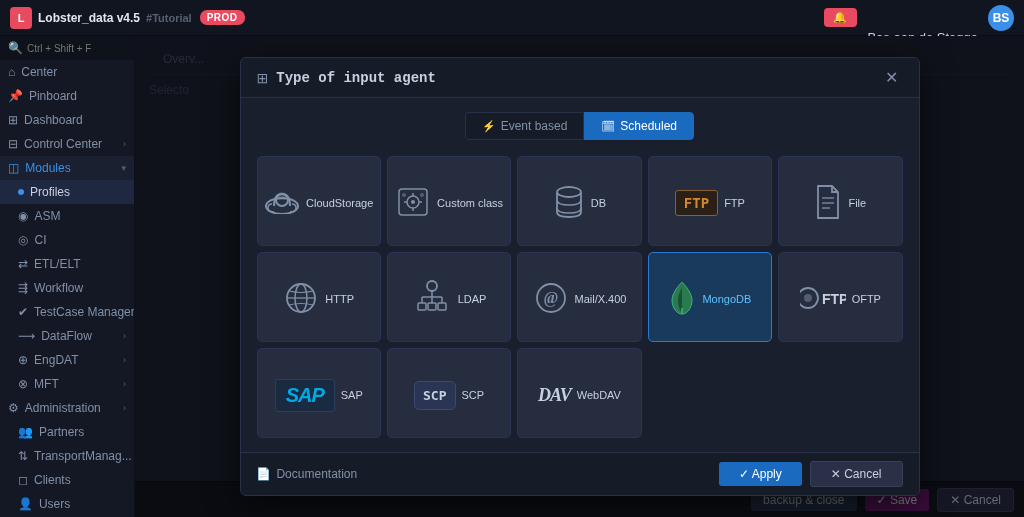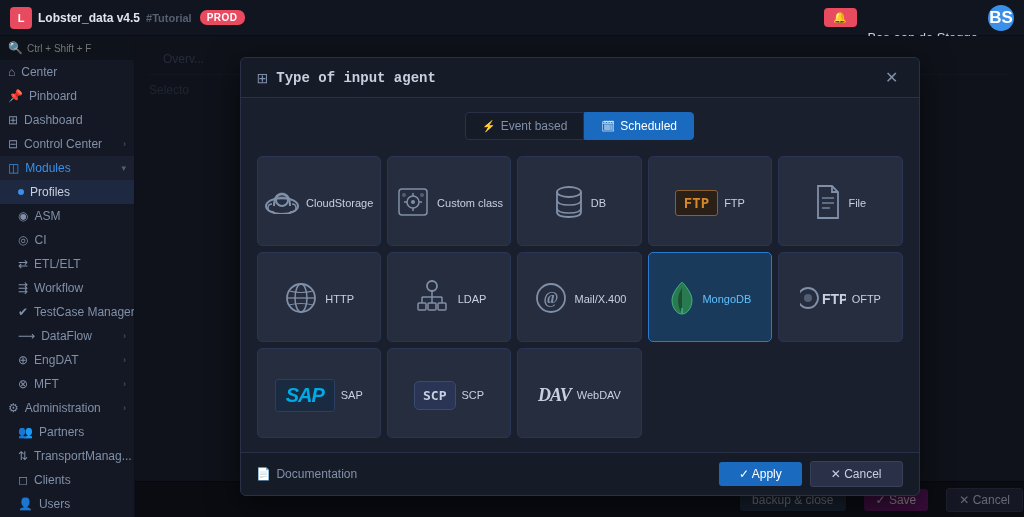--- a/index.html
+++ b/index.html
@@ -58,21 +58,21 @@
       color: white;
       padding: 3px 10px;
       font-size: 11px;
       cursor: pointer;
     }
     .avatar-circle {
       width: 26px; height: 26px;
       border-radius: 50%;
       background: #3a8fe8;
       display: flex; align-items: center; justify-content: center;
-      color: white; font-size: 17px; font-weight: 600;
+      color: white; font-size: 12px; font-weight: 600;
     }
 
     
     .layout {
       display: flex;
       height: calc(517px - 36px);
     }
 
     
     .sidebar {
@@ -284,22 +284,22 @@
 
     
     .bottom-bar {
       position: absolute;
       bottom: 0; left: 0; right: 0;
       height: 36px;
       background: #141824;
       border-top: 1px solid #0d1018;
       display: flex;
       align-items: center;
-      padding: 0 1px;
-      gap: 18px;
+      padding: 0 10px;
+      gap: 8px;
       z-index: 0;
     }
     .bottom-btn {
       padding: 4px 12px;
       border-radius: 3px;
       border: none;
       font-size: 12px;
       cursor: pointer;
       display: flex; align-items: center; gap: 4px;
     }

